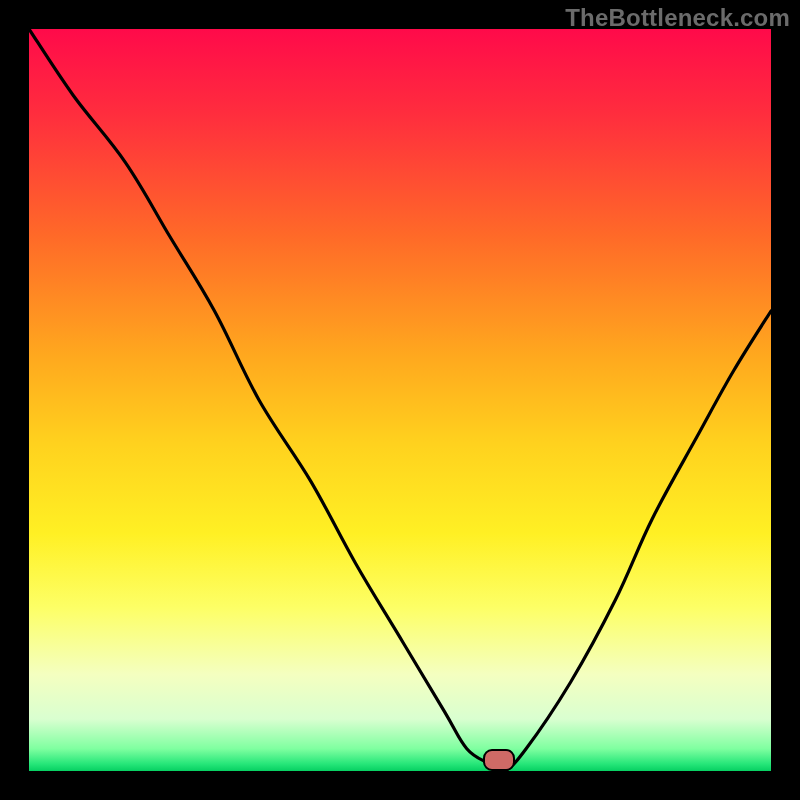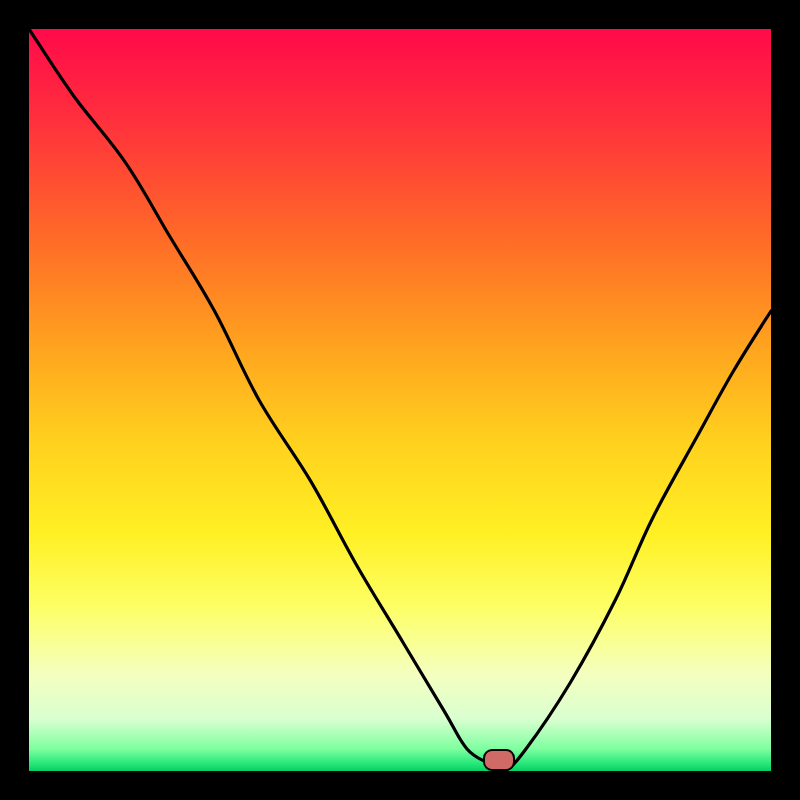--- a/index.html
+++ b/index.html
@@ -71,20 +71,21 @@
     color: #6b6b6b;
     letter-spacing: 0.2px;
     user-select: none;
   }
 </style>
 </head>
 <body>
 
 <div class="frame">
 
+  <div class="watermark">TheBottleneck.com</div>
 
   <div class="plot">
     <div class="gradient"></div>
 
     <svg class="curve" width="742" height="742" viewBox="0 0 742 742">
       <path id="curve-path" fill="none" stroke="#000" stroke-width="3.2" stroke-linecap="round" stroke-linejoin="round" d="M 0.0 0.0 C 8.0 12.0, 27.2 42.7, 44.5 66.8 C 61.9 90.8, 79.1 108.2, 96.5 133.6 C 113.8 158.9, 125.0 181.0, 141.0 207.8 C 157.0 234.5, 169.5 252.6, 185.5 282.0 C 201.5 311.3, 212.7 340.3, 230.0 371.0 C 247.4 401.7, 264.6 423.2, 282.0 452.6 C 299.3 482.0, 310.5 506.2, 326.5 534.2 C 342.5 562.3, 355.0 581.7, 371.0 608.4 C 387.0 635.2, 403.5 662.6, 415.5 682.6 C 427.5 702.7, 429.8 710.4, 437.8 719.7 C 445.8 729.1, 453.4 730.6, 460.0 734.6 C 466.7 738.6, 468.2 744.7, 474.9 742.0 C 481.6 739.3, 485.1 735.8, 497.1 719.7 C 509.2 703.7, 525.6 679.7, 541.7 653.0 C 557.7 626.2, 571.5 600.7, 586.2 571.3 C 600.9 542.0, 608.6 519.1, 623.3 489.7 C 638.0 460.3, 653.1 434.8, 667.8 408.1 C 682.5 381.4, 691.5 364.0, 704.9 341.3 C 718.3 318.6, 735.3 292.6, 742.0 282.0"></path>
     </svg>
 
     <div class="marker" id="min-marker" style="left: 470.428px; top: 730.87px;"></div>
   </div>

